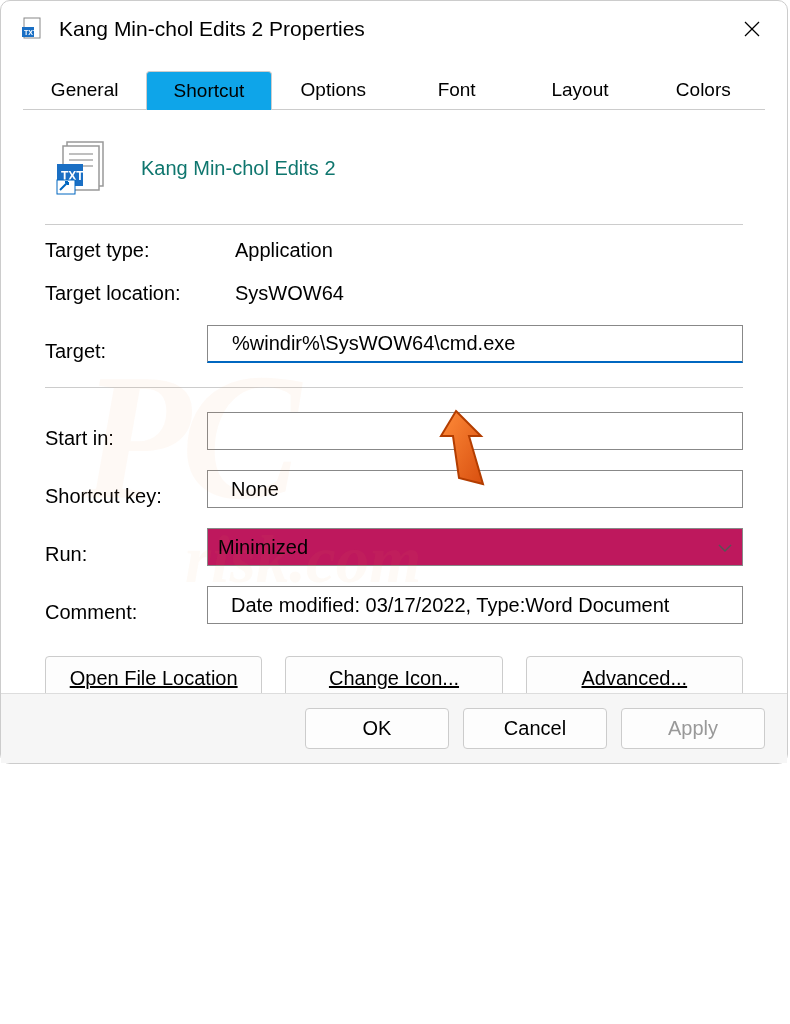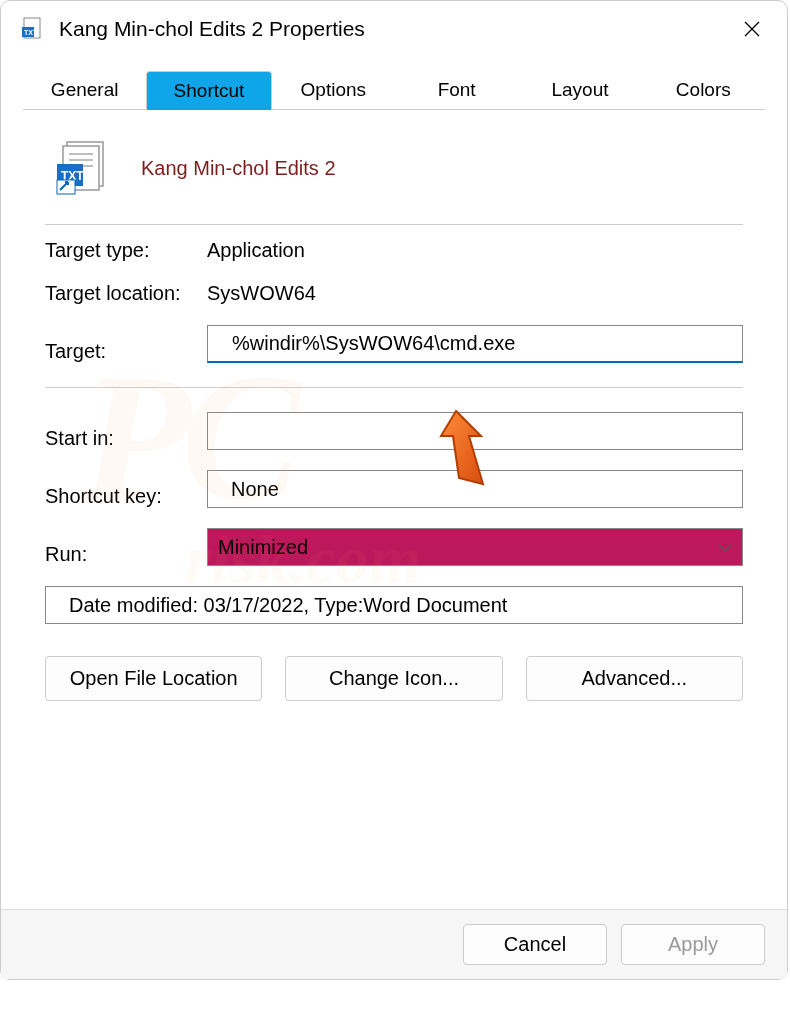--- a/index.html
+++ b/index.html
@@ -6,21 +6,21 @@
     body {
       font-family: 'Segoe UI', Tahoma, sans-serif;
       background: #fff;
       width: 790px;
       height: 1024px;
       position: relative;
       overflow: hidden;
     }
     .window {
       width: 788px;
-      height: 980px;
+      height: 764px;
       background: #fff;
       border: 1px solid #ccc;
       border-radius: 10px;
       position: relative;
     }
     .titlebar {
       display: flex;
       align-items: center;
       padding: 12px 20px 8px 20px;
       height: 52px;
@@ -82,40 +82,41 @@
       align-items: center;
       padding: 0 0 24px 10px;
     }
     .large-icon {
       width: 56px;
       height: 56px;
       margin-right: 30px;
     }
     .shortcut-name {
       font-size: 20px;
-      color: #7f1d1d;
+      color: #0f766e;
     }
     .divider {
       height: 1px;
       background: #ccc;
       margin: 4px 0;
     }
     .field-row {
       display: flex;
       align-items: flex-end;
       padding: 10px 0;
     }
     .field-label {
       width: 162px;
       font-size: 20px;
       color: #000;
     }
     .field-value {
       font-size: 20px;
       color: #000;
+      margin-left: 28px;
     }
     .field-input {
       flex: 1;
       border: 1px solid #888;
       border-bottom: 2px solid #0067c0;
       padding: 6px 24px;
       font-size: 20px;
       font-family: inherit;
       height: 38px;
       background: #fff;
@@ -143,20 +144,21 @@
       cursor: pointer;
     }
     .chevron {
       font-size: 14px;
       color: #555;
     }
     .button-row {
       display: flex;
       gap: 23px;
       padding: 22px 0 0 0;
+      text-decoration: underline;
     }
     .btn {
       flex: 1;
       border: 1px solid #ccc;
       background: #fdfdfd;
       padding: 10px 8px;
       font-size: 20px;
       font-family: inherit;
       cursor: pointer;
       border-radius: 4px;
@@ -309,20 +311,21 @@
           <span>Minimized</span>
           <span class="chevron">
             <svg width="14" height="8" viewBox="0 0 14 8">
                 <path d="M1 1 L7 7 L13 1" stroke="#555" stroke-width="1.4" fill="none"></path>
               </svg>
           </span>
         </div>
       </div>
 
       <div class="field-row">
+        <div class="field-label">Comment:</div>
         <input class="field-input-plain" value="Date modified: 03/17/2022, Type:Word Document" style="">
       </div>
 
       <div class="button-row">
         <button class="btn">Open File Location</button>
         <button class="btn">Change Icon...</button>
         <button class="btn">Advanced...</button>
       </div>
     </div>
   </div>
@@ -333,16 +336,17 @@
         <linearGradient id="arrg" x1="0" y1="0" x2="1" y2="1">
           <stop offset="0%" stop-color="#ff8c3a"></stop>
           <stop offset="100%" stop-color="#d84f0f"></stop>
         </linearGradient>
       </defs>
       <path d="M 35 5 L 60 30 L 48 30 L 62 78 L 38 72 L 32 30 L 20 30 Z" fill="url(#arrg)" stroke="#b33d00" stroke-width="2"></path>
     </svg>
   </div>
 
   <div class="bottom-bar">
+    <button class="bottom-btn">OK</button>
     <button class="bottom-btn">Cancel</button>
     <button class="bottom-btn disabled">Apply</button>
   </div>
 </div>
 
 </body></html>

